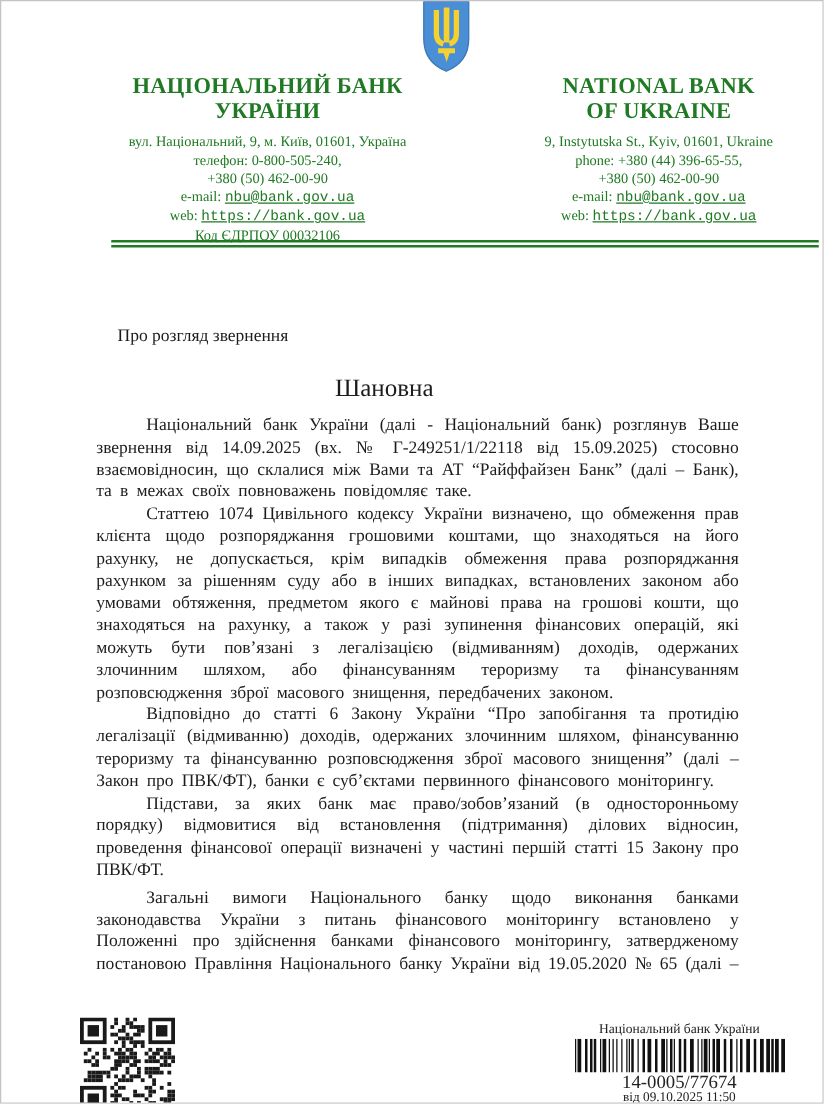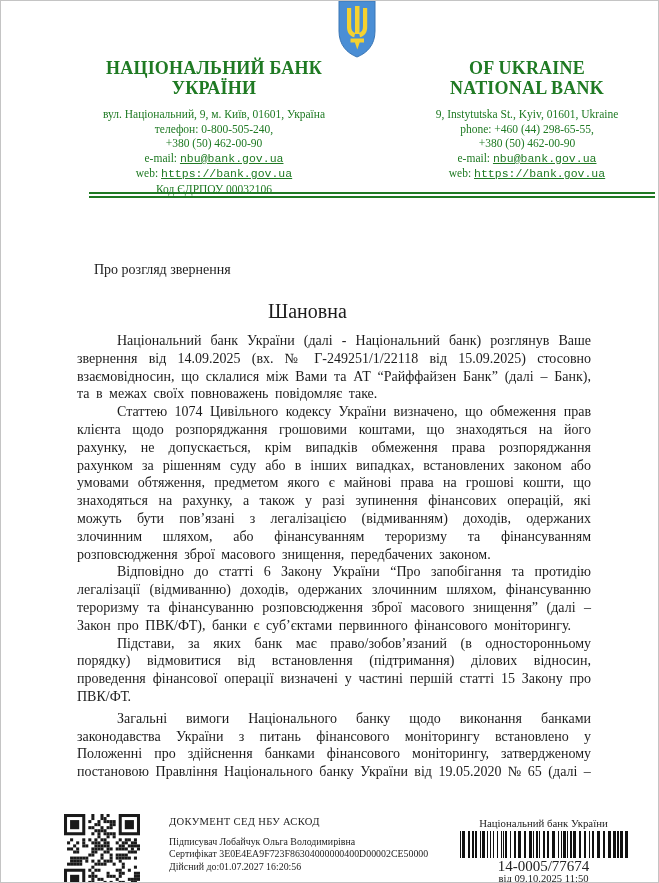--- a/index.html
+++ b/index.html
@@ -75,25 +75,25 @@
       </div>
       <div class="h-line">вул. Національний, 9, м. Київ, 01601, Україна</div>
       <div class="h-line">телефон: 0-800-505-240,</div>
       <div class="h-line">+380 (50) 462-00-90</div>
       <div class="h-line"><span>e-mail: </span><span class="h-link">nbu@bank.gov.ua</span></div>
       <div class="h-line"><span>web: </span><span class="h-link">https://bank.gov.ua</span></div>
       <div class="h-line">Код ЄДРПОУ 00032106</div>
     </div>
     <div class="hcol hcol-right">
       <div class="h-title">
+        <div>NATIONAL BANK</div>
         <div>OF UKRAINE</div>
-        <div>NATIONAL BANK</div>
       </div>
       <div class="h-line">9, Instytutska St., Kyiv, 01601, Ukraine</div>
-      <div class="h-line">phone: +460 (44) 298-65-55,</div>
+      <div class="h-line">phone: +380 (44) 396-65-55,</div>
       <div class="h-line">+380 (50) 462-00-90</div>
       <div class="h-line"><span>e-mail: </span><span class="h-link">nbu@bank.gov.ua</span></div>
       <div class="h-line"><span>web: </span><span class="h-link">https://bank.gov.ua</span></div>
     </div>
   </div>
 
   <div class="rule"></div>
 
   <div class="subject">Про розгляд звернення</div>
   <div class="salutation">Шановна</div>
@@ -305,26 +305,20 @@
         <rect x="3.04" y="3.04" width="15.2" height="15.2" fill="#fff"></rect>
         <rect x="6.08" y="6.08" width="9.120000000000001" height="9.120000000000001" fill="#1a1a1a"></rect>
         <rect x="54.72" y="0" width="21.28" height="21.28" fill="#1a1a1a"></rect>
         <rect x="57.76" y="3.04" width="15.2" height="15.2" fill="#fff"></rect>
         <rect x="60.8" y="6.08" width="9.120000000000001" height="9.120000000000001" fill="#1a1a1a"></rect>
         <rect x="0" y="54.72" width="21.28" height="21.28" fill="#1a1a1a"></rect>
         <rect x="3.04" y="57.76" width="15.2" height="15.2" fill="#fff"></rect>
         <rect x="6.08" y="60.8" width="9.120000000000001" height="9.120000000000001" fill="#1a1a1a"></rect>
       </svg>
 
-    <div class="sig-block">
-      <div class="sig-system">ДОКУМЕНТ СЕД НБУ АСКОД</div>
-      <div class="sig-line">Підписувач Лобайчук Ольга Володимирівна</div>
-      <div class="sig-line">Сертифікат 3E0E4EA9F723F86304000000400D00002CE50000</div>
-      <div class="sig-line">Дійсний до:01.07.2027 16:20:56</div>
-    </div>
 
     <div class="reg-stamp">
       <div class="reg-org">Національний банк України</div>
       <svg class="barcode" width="168" height="27" viewBox="0 0 168 27">
           <rect x="0" y="0" width="1" height="27" fill="#111"></rect>
           <rect x="2" y="0" width="3" height="27" fill="#111"></rect>
           <rect x="8" y="0" width="2" height="27" fill="#111"></rect>
           <rect x="12" y="0" width="2" height="27" fill="#111"></rect>
           <rect x="15" y="0" width="2" height="27" fill="#111"></rect>
           <rect x="20" y="0" width="1" height="27" fill="#111"></rect>

